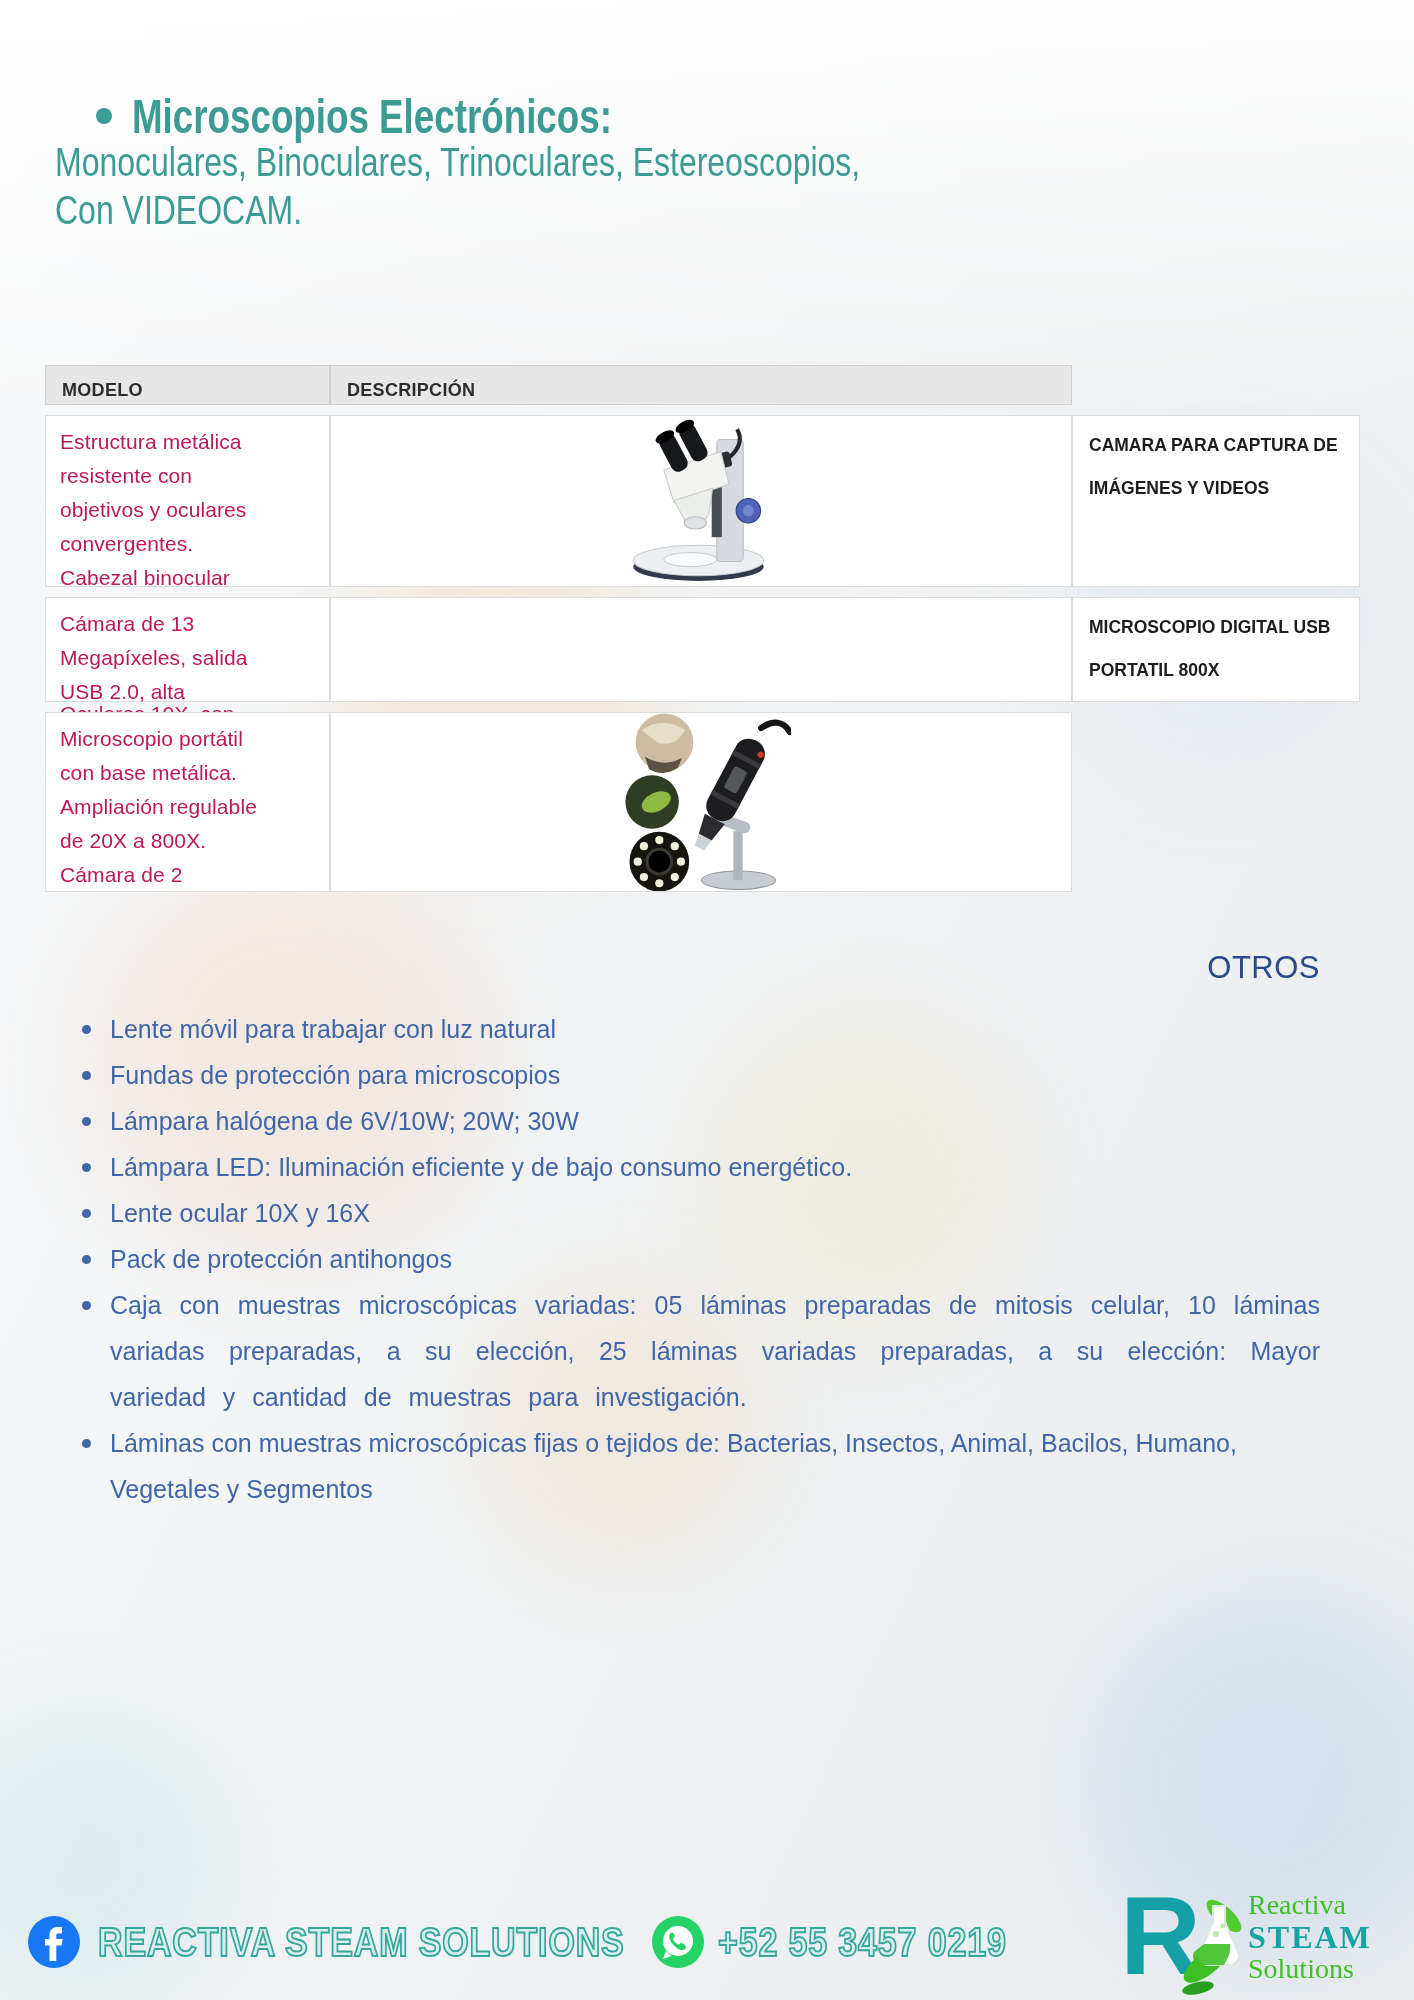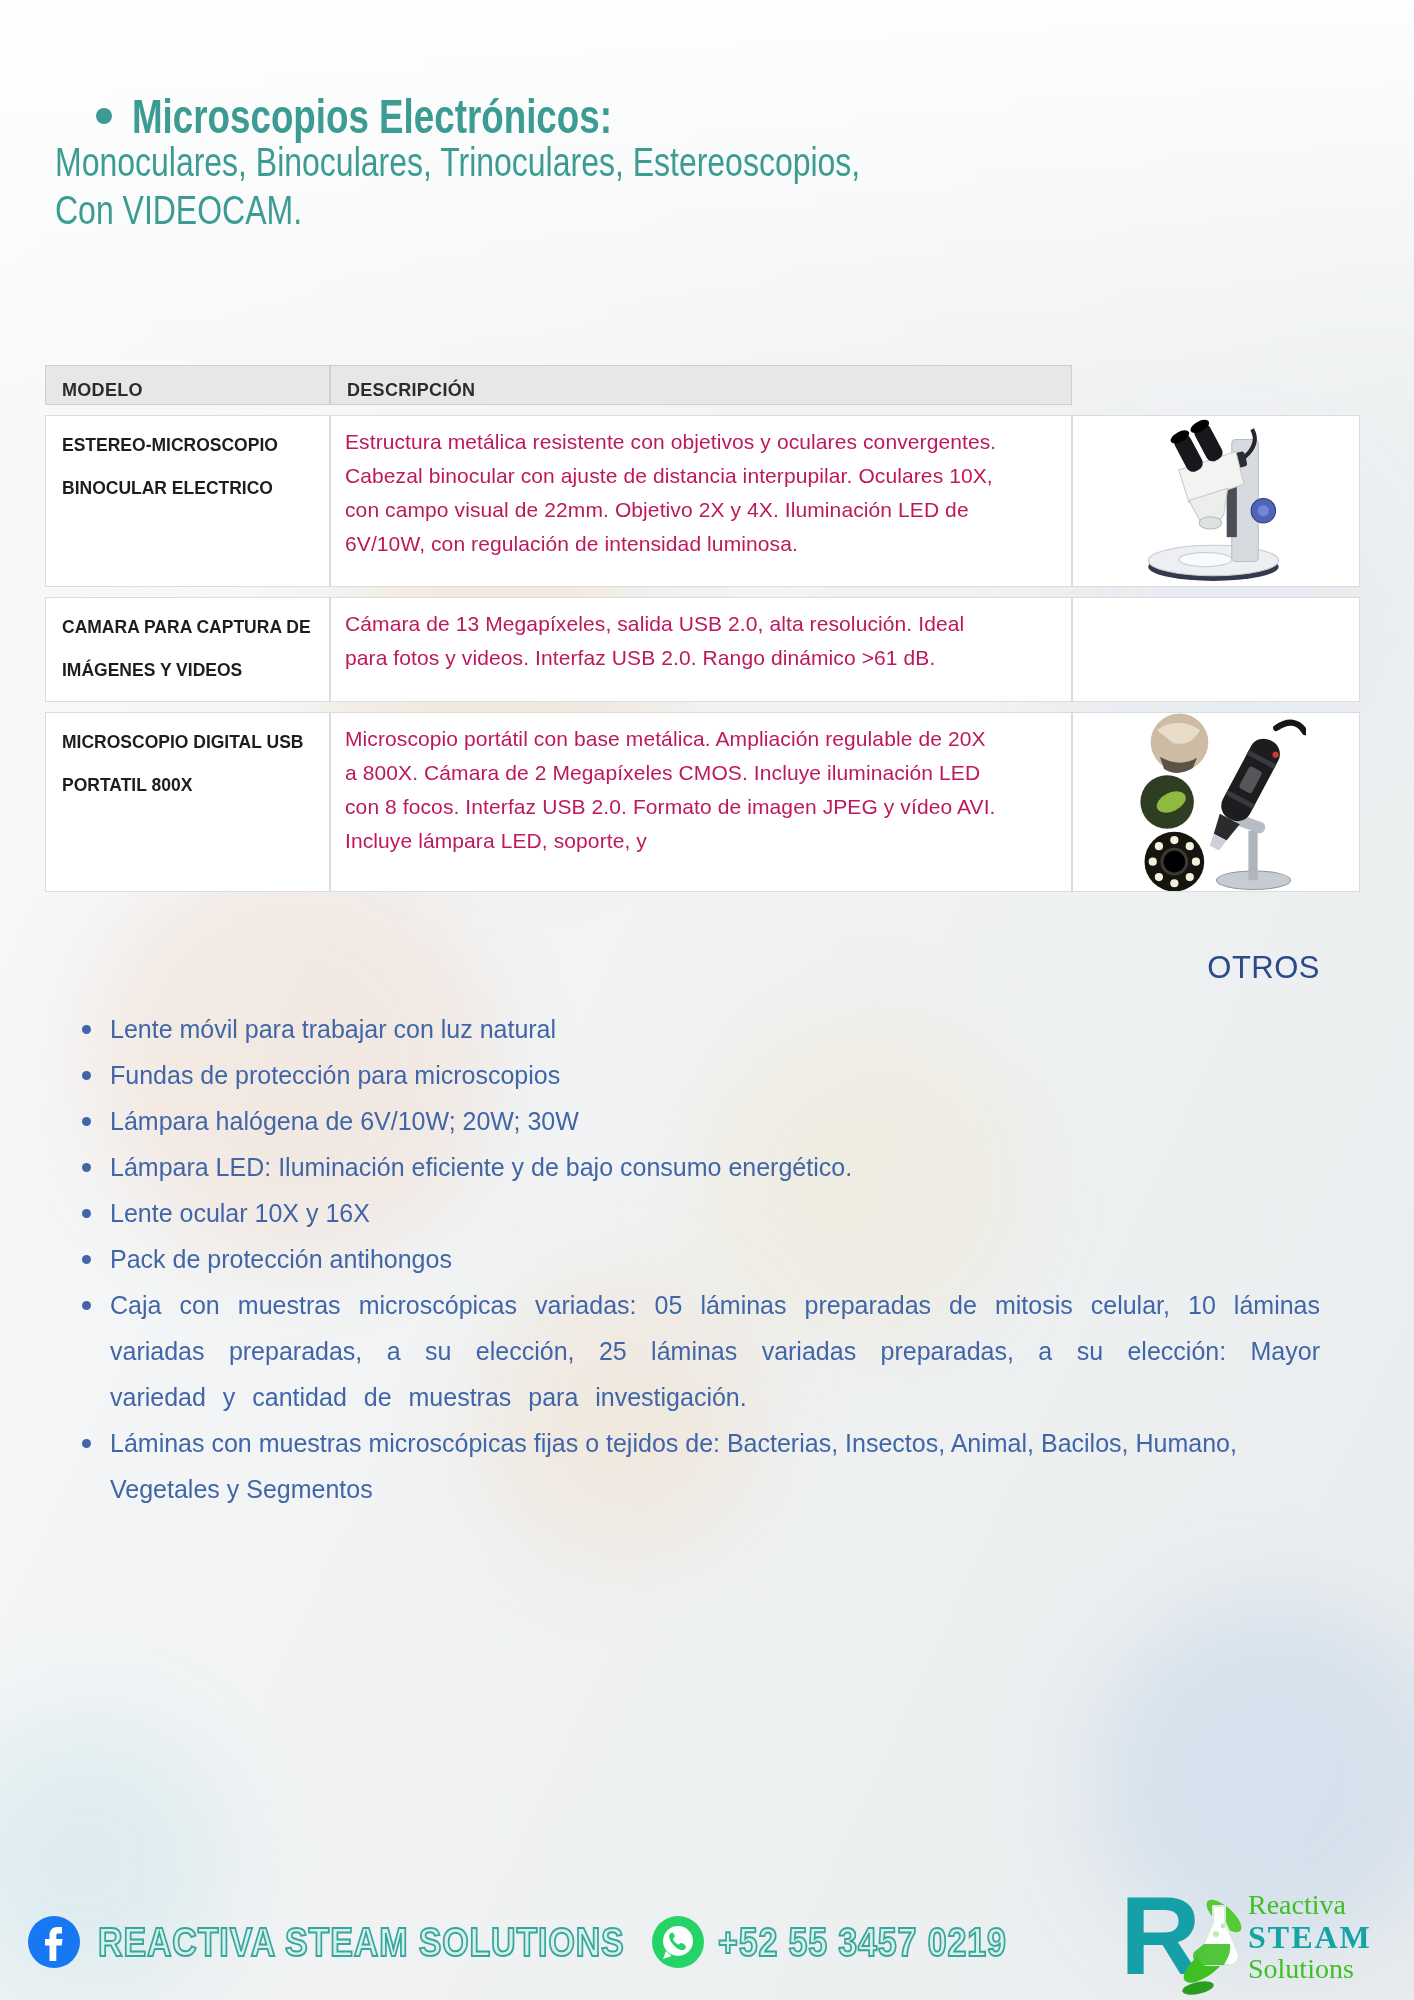--- a/index.html
+++ b/index.html
@@ -84,21 +84,20 @@
   <div class="subtitle">
     <div>Monoculares, Binoculares, Trinoculares, Estereoscopios,</div>
     <div>Con VIDEOCAM.</div>
   </div>
 
   <div class="tbl">
     <div class="cell th">MODELO</div>
     <div class="cell th">DESCRIPCIÓN</div>
     <div class="th-empty"></div>
 
-    <div class="cell td-model">ESTEREO-MICROSCOPIO BINOCULAR ELECTRICO</div>
     <div class="cell td-desc">Estructura metálica resistente con objetivos y oculares convergentes. Cabezal binocular con ajuste de distancia interpupilar. Oculares 10X, con campo visual de 22mm. Objetivo 2X y 4X. Iluminación LED de 6V/10W, con regulación de intensidad luminosa.</div>
     <div class="cell td-img">
       <svg width="175" height="168" viewBox="0 0 170 165">
         <ellipse cx="82" cy="147" rx="64" ry="14" fill="#323a4b"></ellipse>
         <ellipse cx="82" cy="141" rx="64" ry="15" fill="#edeff2" stroke="#c6cace"></ellipse>
         <ellipse cx="74" cy="140" rx="26" ry="7" fill="#f8fafb" stroke="#c3c9cf"></ellipse>
         <rect x="100" y="22" width="26" height="120" rx="4" fill="#d7dade" stroke="#b9bec4"></rect>
         <rect x="95" y="60" width="10" height="58" fill="#4a4f57"></rect>
         <circle cx="131" cy="92" r="12" fill="#4f63b8" stroke="#2f3b76"></circle>
         <circle cx="131" cy="92" r="5.5" fill="#7386d2"></circle>

